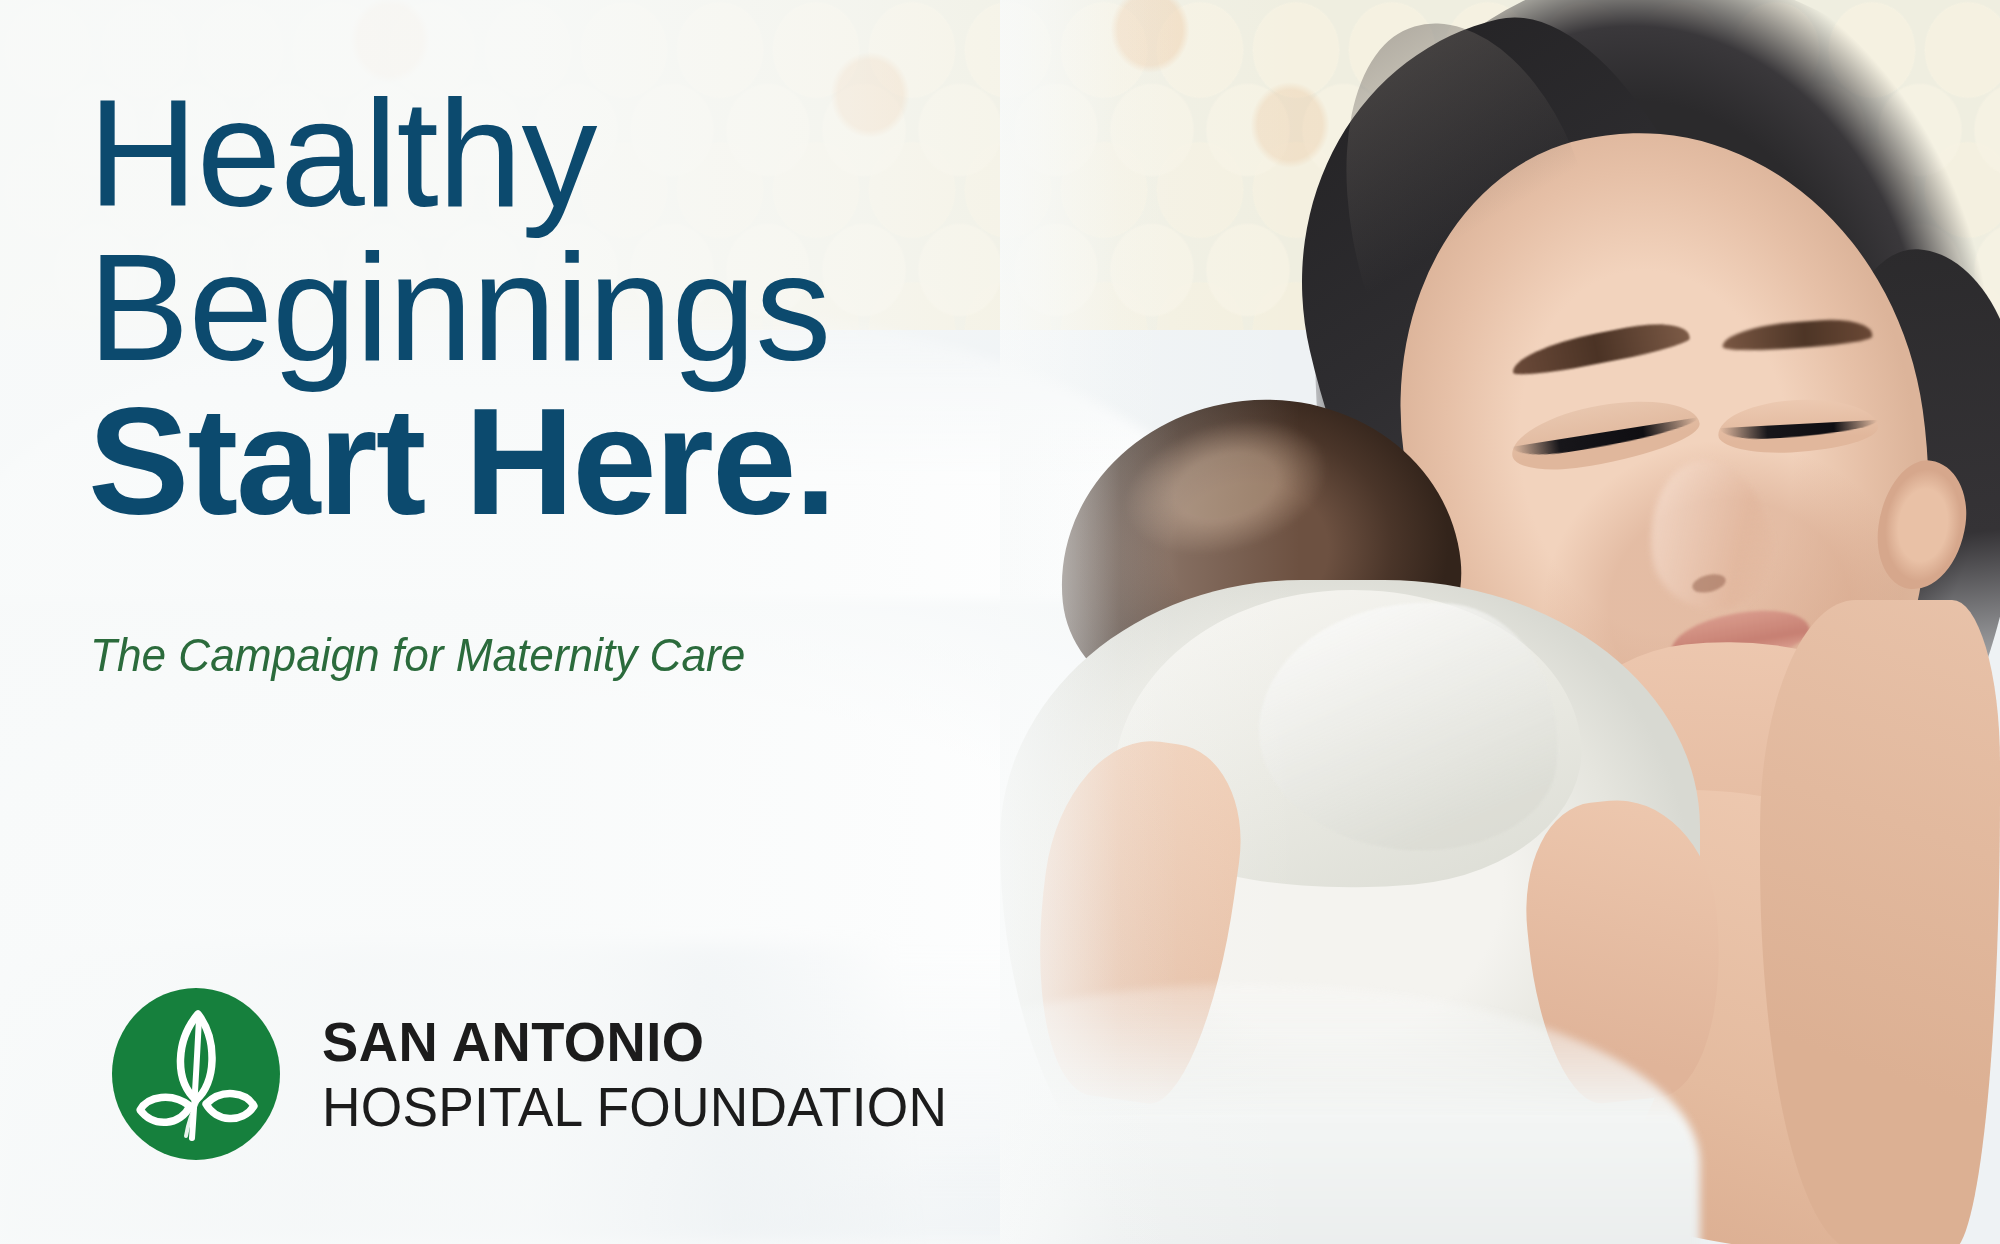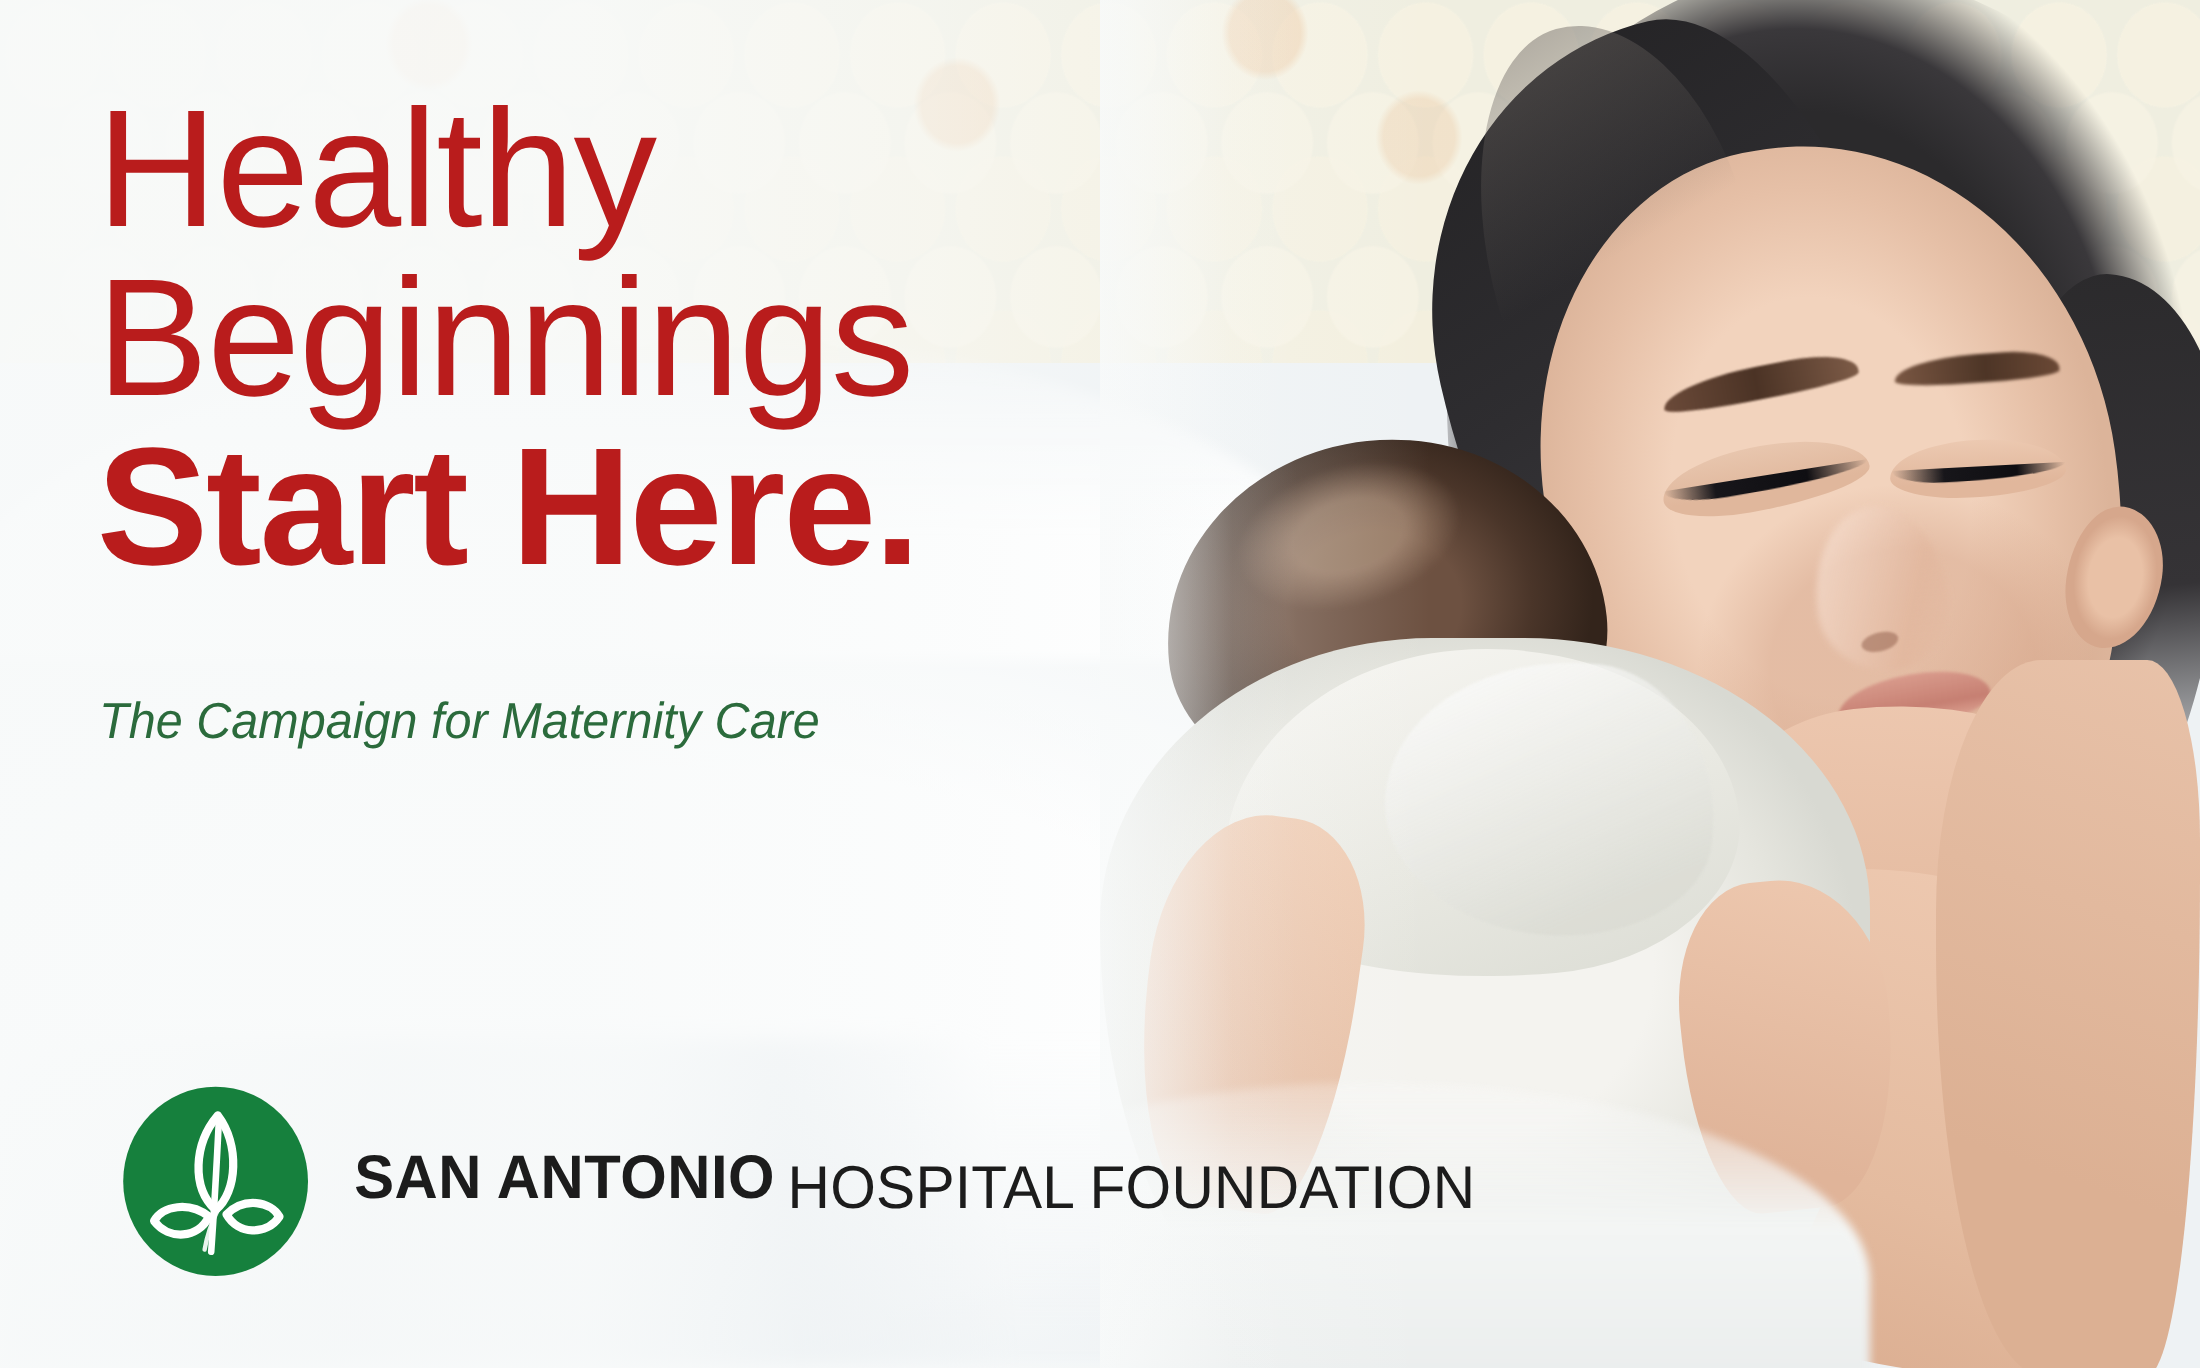--- a/index.html
+++ b/index.html
@@ -273,21 +273,21 @@
     background:linear-gradient(90deg, rgba(248,250,250,.85) 0%, rgba(248,250,250,.25) 12%, rgba(248,250,250,0) 30%);
   }
 
   
   .content{ position:absolute; left:0; top:0; width:1000px; height:100%; }
 
   .headline{
     position:absolute;
     left:88px;
     top:76px;
-    color:#b91c1c;
+    color:#0c4a6e;
     letter-spacing:-1px;
   }
   .hl-line{
     display:block;
     font-size:152px;
     line-height:154px;
     font-weight:300;
     white-space:nowrap;
   }
   .hl-line.bold{ font-weight:700; letter-spacing:-2px;text-align:right; }
@@ -314,21 +314,21 @@
     align-items:center;
     gap:42px;
   }
   .logo-mark{
     width:168px; height:172px;
     border-radius:50%;
     background:#16803d;
     display:block;
     flex:0 0 auto;
   }
-  .logo-words{ display:flex; flex-direction:row; line-height:1; }
+  .logo-words{ display:flex; flex-direction:column; line-height:1; }
   .logo-line1{
     font-size:56px;
     font-weight:700;
     color:#1c1c1c;
     letter-spacing:.5px;
     transform:scaleX(.97);
     transform-origin:left center;
     white-space:nowrap;
   }
   .logo-line2{

